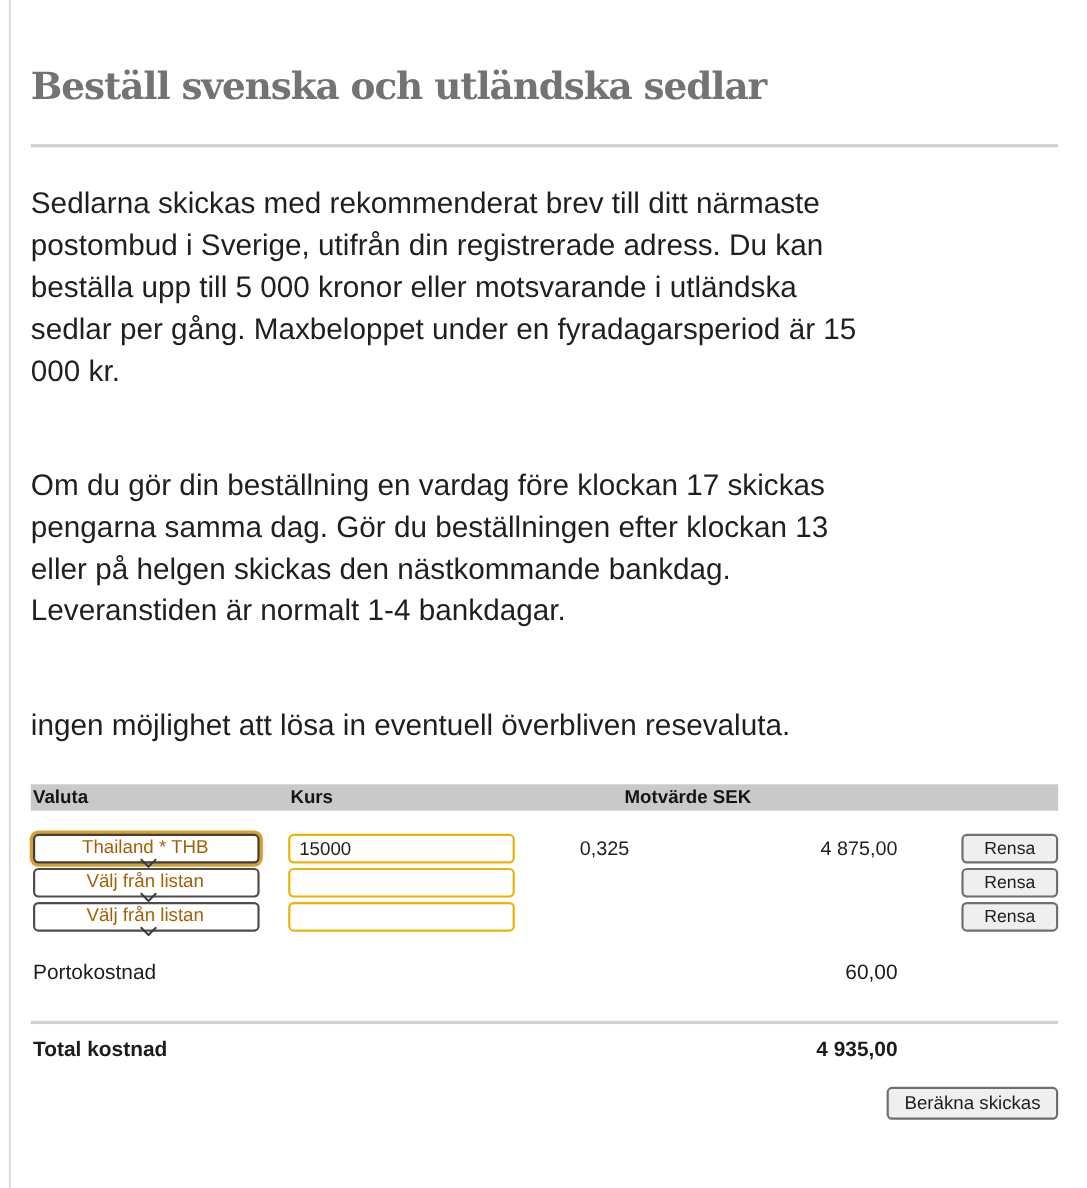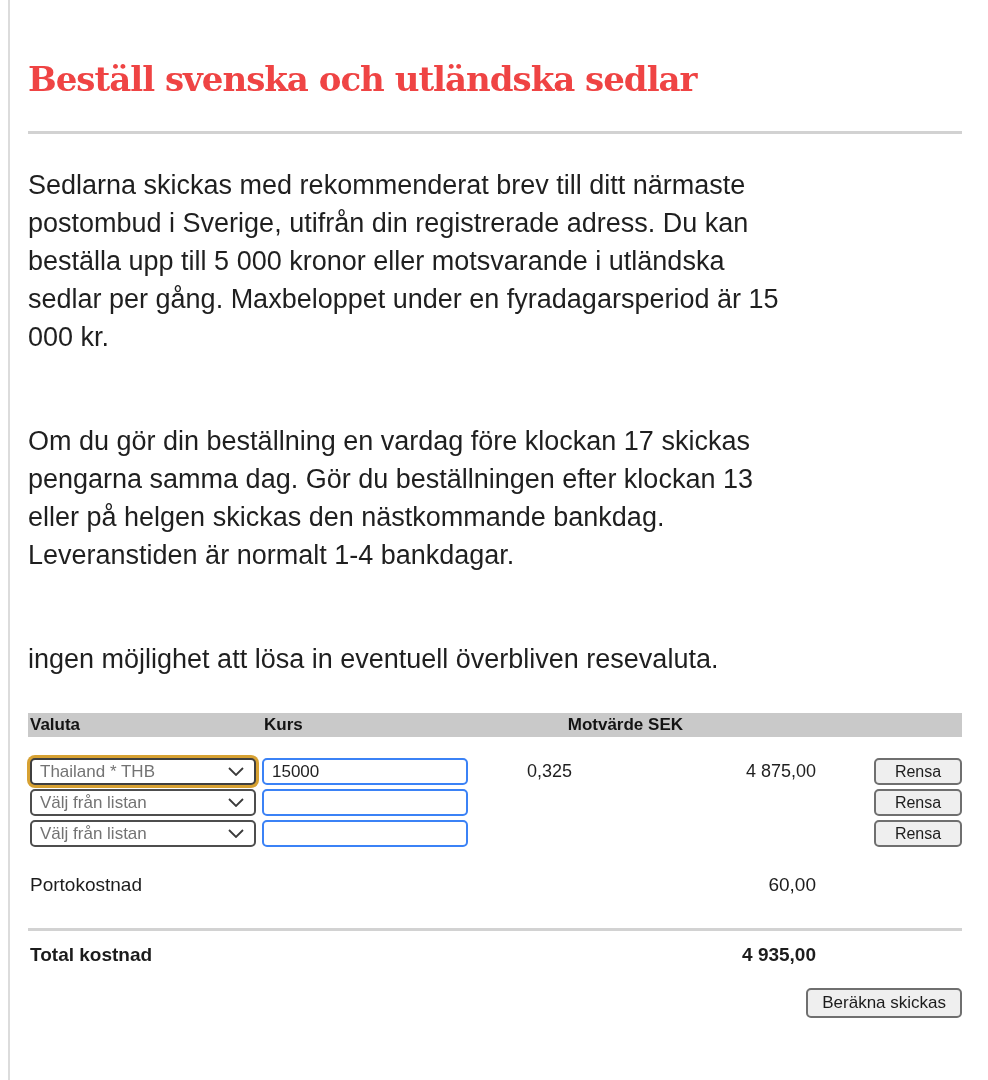--- a/index.html
+++ b/index.html
@@ -24,21 +24,21 @@
     width: 934px;
     top: 0;
   }
   h1.page-title {
     margin-top: 58px;
     font-family: "DejaVu Serif", "Liberation Serif", serif;
     font-weight: 700;
     font-size: 34px;
     line-height: 42px;
     letter-spacing: -1px;
-    color: #ef4444;
+    color: #737373;
   }
   .divider {
     height: 3px;
     background: #d2d2d2;
     border: none;
   }
   .divider-top { margin-top: 31px; }
   .divider-total { margin-top: 31px; }
   .para {
     font-size: 27px;
@@ -67,44 +67,45 @@
   }
   .hdr-valuta { padding-left: 2px; }
   .hdr-belopp { padding-left: 10px; }
   .hdr-kurs { padding-left: 2px; }
   .hdr-motvarde { text-align: right; }
 
   .rows-wrap { margin-top: 21px; }
   .row { height: 27px; margin-bottom: 4px; }
 
   .currency-select {
-    width: 226px;
+    width: 206px;
     height: 27px;
     margin-left: 2px;
     background: #ffffff;
     border: 2px solid #4d4d4d;
     border-radius: 5px;
     display: flex;
     align-items: center;
     justify-content: space-between;
     padding: 0 10px 0 8px;
     font-size: 17px;
-    color: #737373;
+    color: #a16207;
     cursor: pointer;
+    flex-direction: column;
   }
   .currency-select.focused {
     box-shadow: 0 0 0 3px #d7a132;
     border-color: #3f3f3f;
   }
   .chevron { flex: 0 0 auto; margin-left: 6px; }
 
   .amount-input {
     width: 206px;
     height: 27px;
-    border: 2px solid #3b82f6;
+    border: 2px solid #eab308;
     border-radius: 5px;
     padding: 0 8px;
     font-size: 17px;
     font-family: "Liberation Sans", sans-serif;
     color: #222;
     background: #fff;
     outline: none;
   }
   .rate-cell {
     font-size: 18px;

